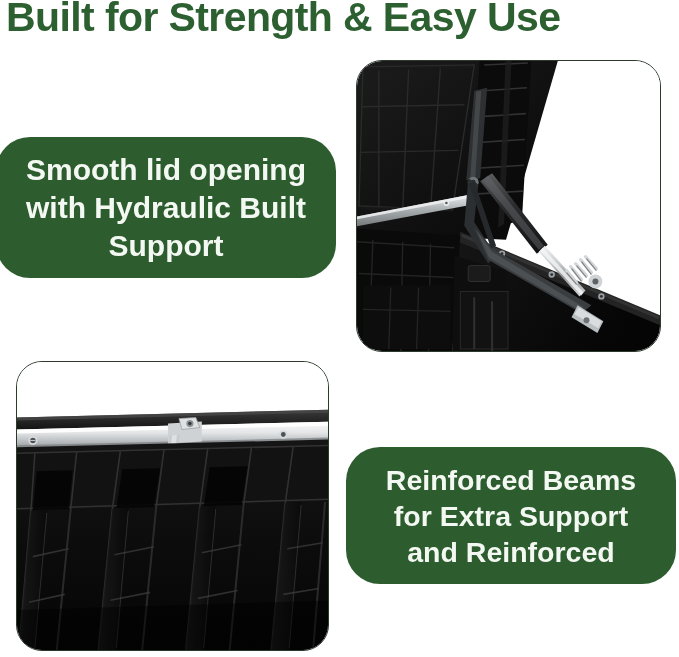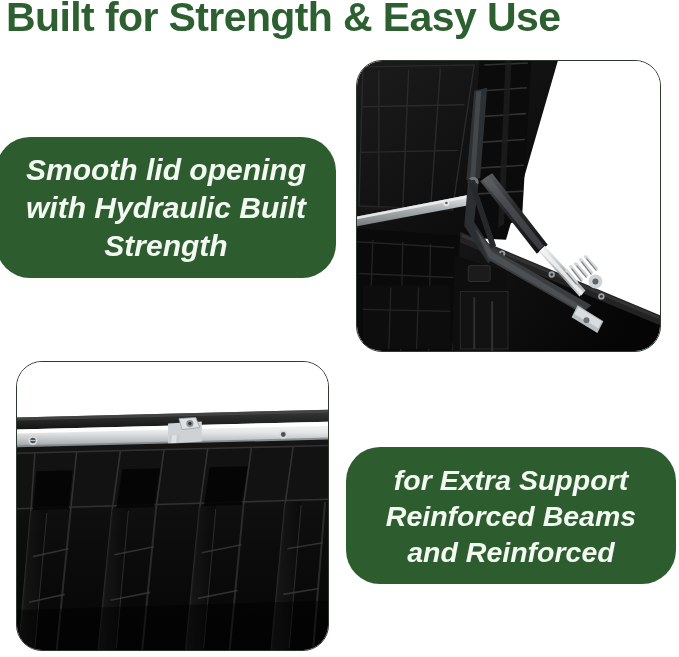--- a/index.html
+++ b/index.html
@@ -41,21 +41,20 @@
     display: flex;
     flex-direction: column;
     align-items: center;
     justify-content: center;
     text-align: center;
     box-sizing: border-box;
   }
   .callout .line {
     display: block;
     white-space: nowrap;
-    font-style: italic;
   }
   #callout-lid {
     left: -4px;
     top: 137px;
     width: 340px;
     height: 141px;
     font-size: 30px;
     line-height: 38px;
     padding: 0 14px;
   }
@@ -388,20 +387,20 @@
       </g>
 
       <path d="M -5 250 L 318 240 L 318 295 L -5 295 Z" fill="#000000" opacity="0.45"></path>
     </g>
   </svg>
 </div>
 
 <div class="callout" id="callout-lid">
   <span class="line">Smooth lid opening</span>
   <span class="line">with Hydraulic Built</span>
-  <span class="line">Strength</span>
+  <span class="line">Support</span>
 </div>
 
 <div class="callout" id="callout-beams">
+  <span class="line">Reinforced Beams</span>
   <span class="line">for Extra Support</span>
-  <span class="line">Reinforced Beams</span>
   <span class="line">and Reinforced</span>
 </div>
 
 </body></html>

